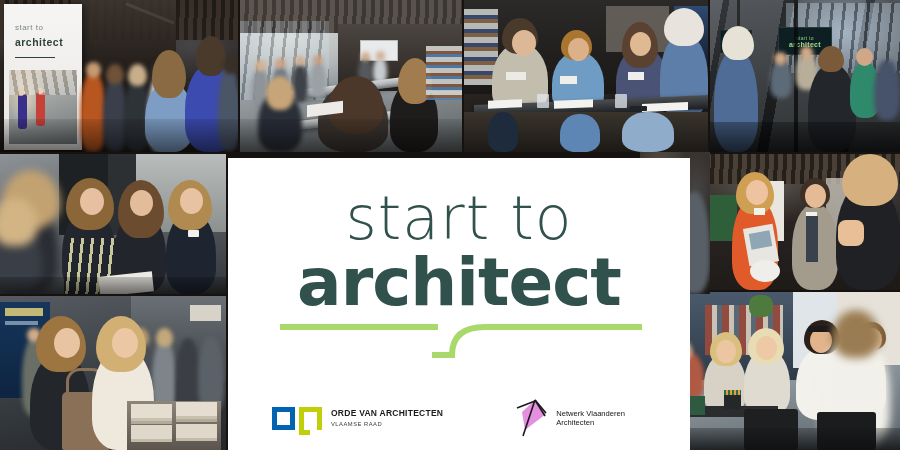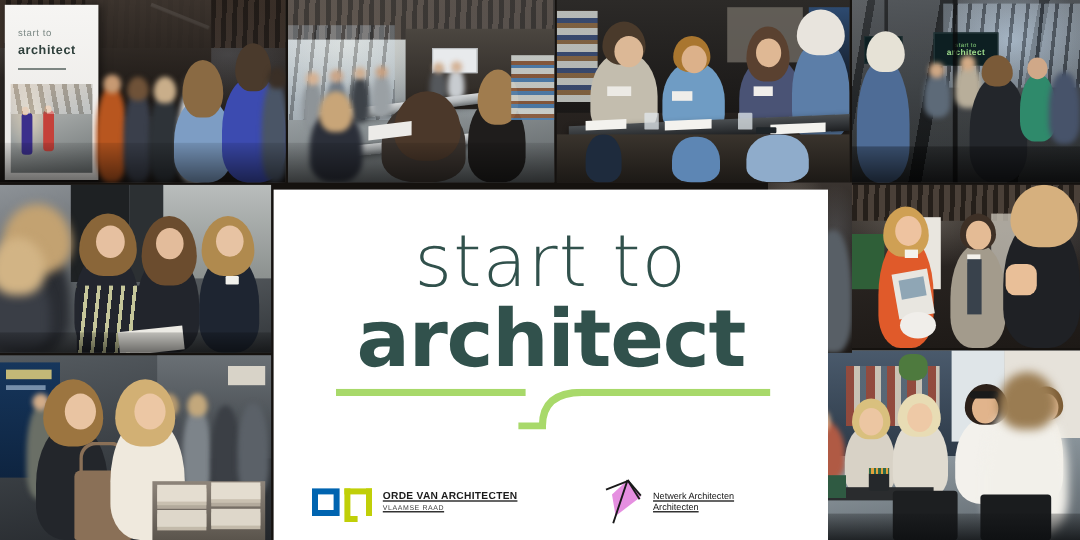--- a/index.html
+++ b/index.html
@@ -397,21 +397,21 @@
       <div class="t-bold" style="font-size:66px;">architect</div>
     </div>
 
     <div id="rule" style="left:52px;top:166px;width:362px;height:34px;">
       <svg width="362" height="34" viewBox="0 0 362 34" xmlns="http://www.w3.org/2000/svg">
         <path d="M0 3 H 158" stroke="#a8d96a" stroke-width="6" fill="none"></path>
         <path d="M362 3 H 205 Q 172 3 172 31 H 152" stroke="#a8d96a" stroke-width="6" fill="none" stroke-linecap="butt"></path>
       </svg>
     </div>
 
-    <div class="logorow" style="top:240px;padding:0 32px;text-decoration:underline;">
+    <div class="logorow" style="top:240px;padding:0 44px;">
 
       <div class="logo-block">
         <div class="ova-mark">
           <div class="sq-blue"></div>
           <div class="sq-green"></div>
         </div>
         <div class="ova-text">
           <div class="ova-t1">ORDE VAN ARCHITECTEN</div>
           <div class="ova-t2">VLAAMSE RAAD</div>
         </div>
@@ -421,21 +421,21 @@
         <div style="width:34px;height:40px;">
           <svg width="34" height="40" viewBox="0 0 34 40" xmlns="http://www.w3.org/2000/svg">
             <polygon points="20,2 31,16 10,32 7,14" fill="#e58fe0"></polygon>
             <path d="M20,2 L8,38" stroke="#1a1a1a" stroke-width="1.6" fill="none"></path>
             <path d="M20,2 L30,18" stroke="#1a1a1a" stroke-width="1.6" fill="none"></path>
             <path d="M20,3 L2,10" stroke="#1a1a1a" stroke-width="1.6" fill="none"></path>
             <path d="M20,2 L31,15" stroke="#1a1a1a" stroke-width="1.6" fill="none"></path>
           </svg>
         </div>
         <div class="nav-text">
-          <div class="nav-t">Netwerk Architecten</div>
+          <div class="nav-t">Netwerk Vlaanderen</div>
           <div class="nav-t">Architecten</div>
         </div>
       </div>
 
     </div>
   </div>
 
   <div class="hide" aria-hidden="true">
     
     

